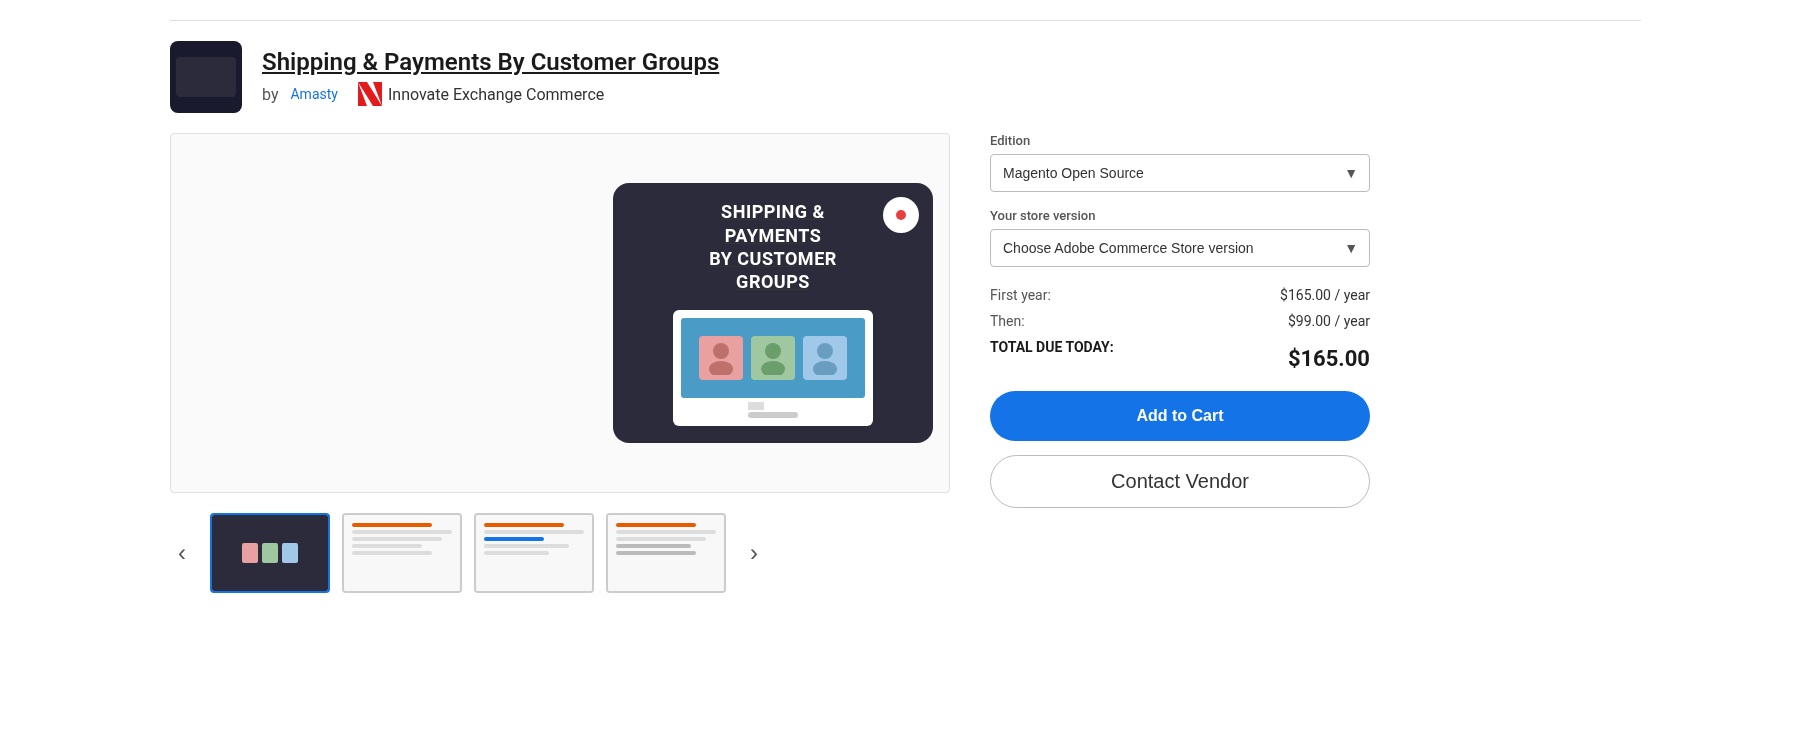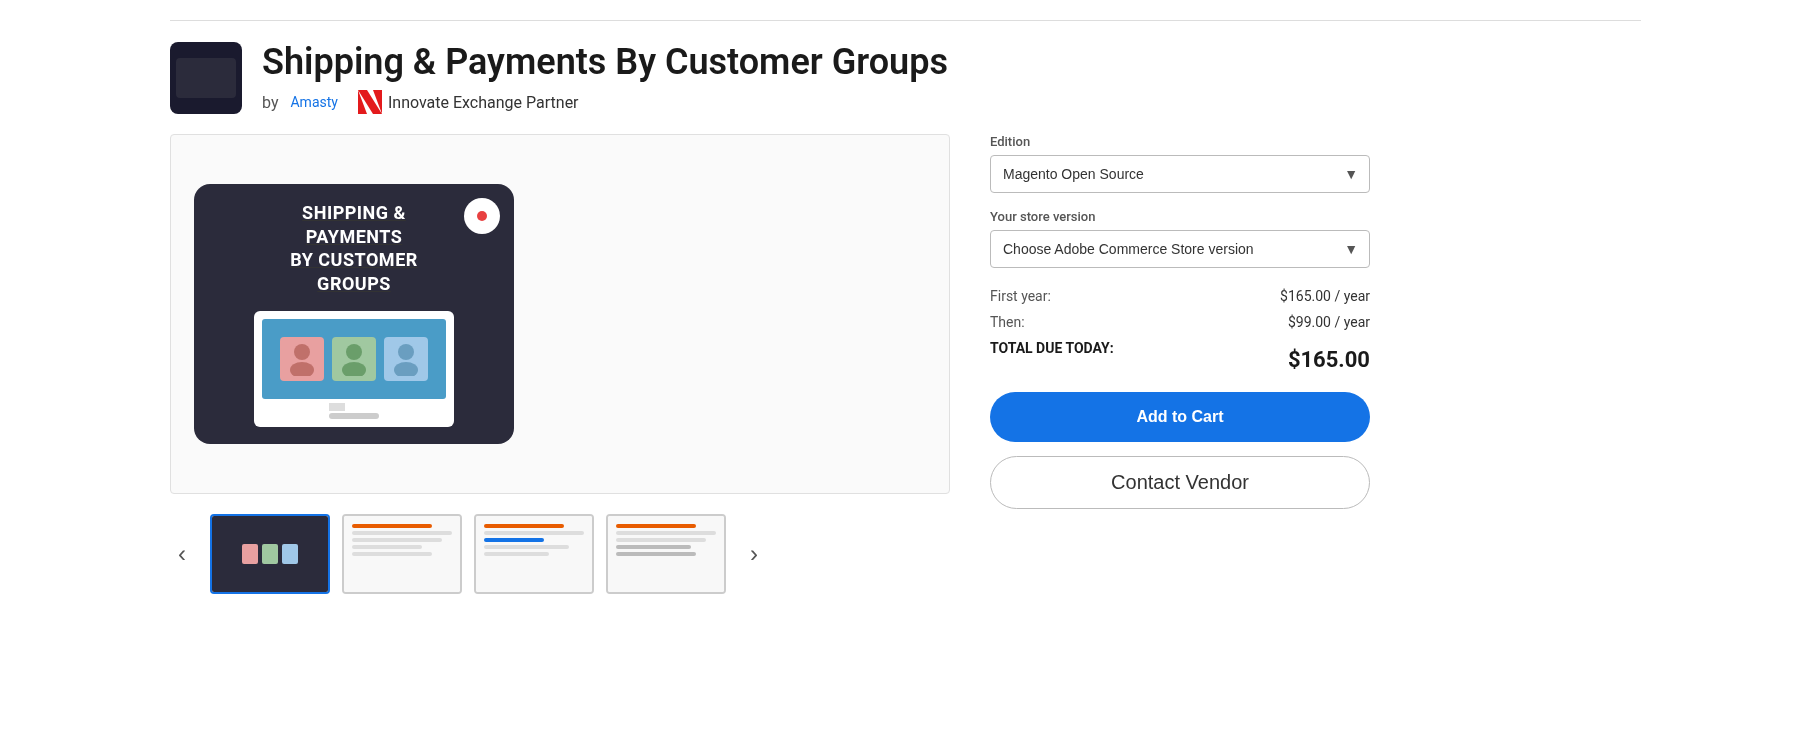--- a/index.html
+++ b/index.html
@@ -43,25 +43,26 @@
       display: flex;
       flex-direction: column;
       align-items: center;
       justify-content: center;
       padding: 6px;
     }
     .product-title-section {
       flex: 1;
     }
     .product-title {
-      font-size: 36px;
+      font-size: 24px;
       font-weight: 600;
       color: #1a1a1a;
       line-height: 1.2;
       margin-bottom: 6px;
+      text-decoration: underline;
     }
     .product-meta {
       display: flex;
       align-items: center;
       gap: 12px;
     }
     .by-label {
       font-size: 16px;
       color: #555;
     }
@@ -81,25 +82,25 @@
       gap: 40px;
       align-items: flex-start;
     }
     .product-image-section {
       flex: 1;
       max-width: 780px;
     }
     .main-image-container {
       border: 1px solid #e0e0e0;
       border-radius: 4px;
-      padding: 23px;
+      padding: 16px;
       background: #fafafa;
       display: flex;
       align-items: center;
-      justify-content: flex-start;
+      justify-content: flex-end;
       min-height: 360px;
       margin-bottom: 20px;
       text-decoration: underline;
     }
     .product-promo-image {
       width: 320px;
       height: 260px;
       background: #2b2b3b;
       border-radius: 16px;
       display: flex;
@@ -350,21 +351,21 @@
       <div class="product-meta">
         <span class="by-label">by</span>
         <a class="vendor-link" href="#">Amasty</a>
         <div class="partner-badge">
 
           <svg width="24" height="24" viewBox="0 0 24 24" fill="none" xmlns="http://www.w3.org/2000/svg">
             <polygon points="0,0 9,0 24,24 15,24" fill="#e31a1c"></polygon>
             <polygon points="24,0 15,0 24,24" fill="#e31a1c"></polygon>
             <polygon points="0,24 9,24 0,0" fill="#e31a1c"></polygon>
           </svg>
-          <span class="adobe-label">Innovate Exchange Partner</span>
+          <span class="adobe-label">Innovate Exchange Commerce</span>
         </div>
       </div>
     </div>
   </div>
 
   <div class="main-content">
 
     <div class="product-image-section">
       <div class="main-image-container">
 

